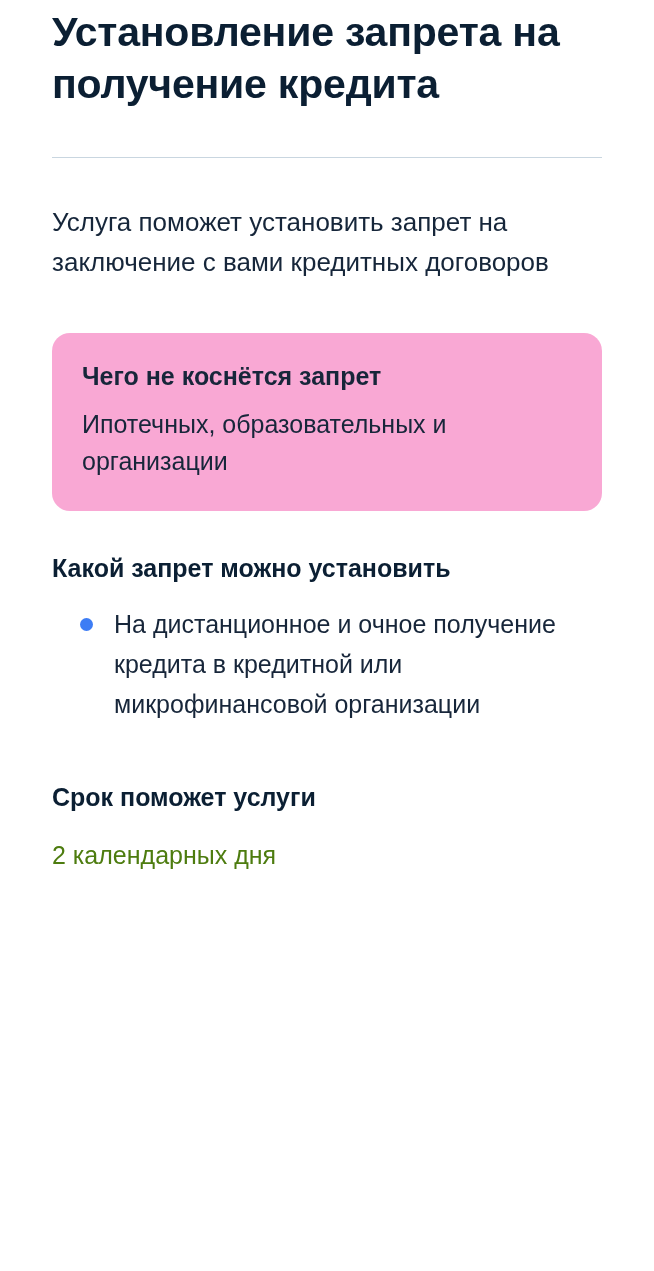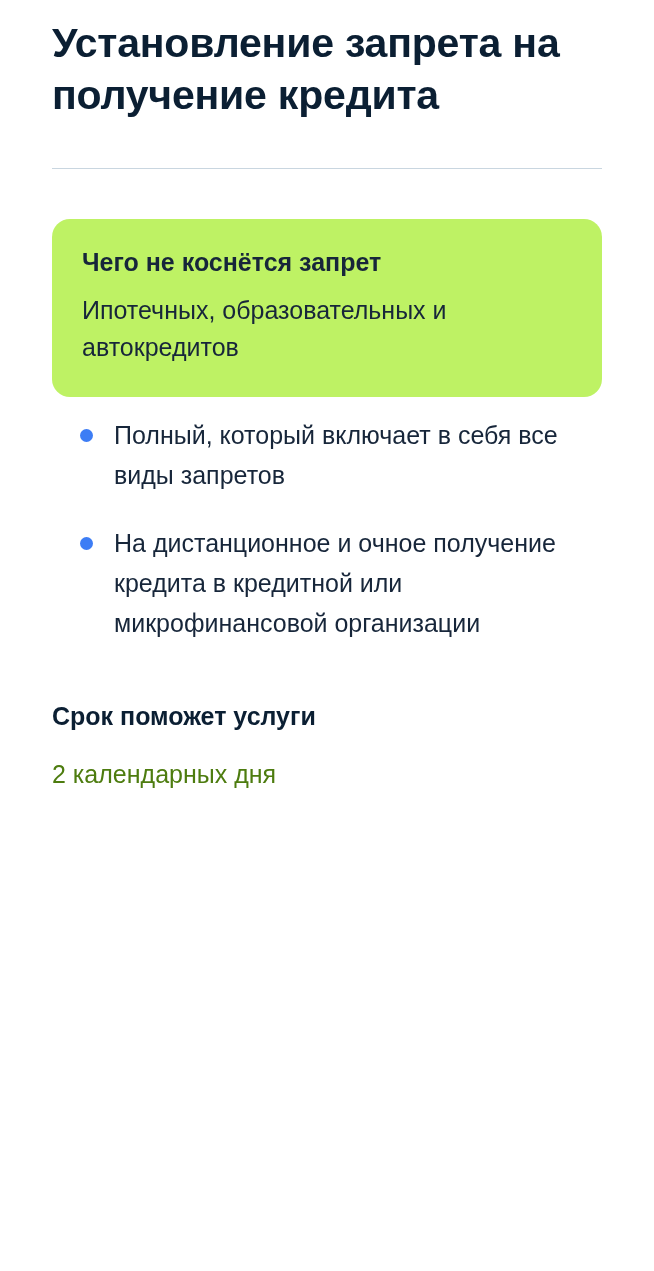--- a/index.html
+++ b/index.html
@@ -18,21 +18,21 @@
     width: 654px;
     min-height: 1271px;
     box-sizing: border-box;
     padding: 0 52px;
     background: #ffffff;
     position: relative;
     overflow: hidden;
   }
   .page-title {
     margin: 0;
-    padding-top: 17px;
+    padding-top: 6px;
     font-size: 41px;
     line-height: 1.28;
     font-weight: 700;
     letter-spacing: -0.2px;
     color: #0b1f33;
     max-width: 540px;
   }
   .divider {
     margin-top: 46px;
     height: 1px;
@@ -42,21 +42,21 @@
   .lead {
     margin-top: 44px;
     font-size: 26px;
     line-height: 1.55;
     color: #16263a;
     max-width: 540px;
     font-weight: 400;
   }
   .callout {
     margin-top: 50px;
-    background: #bef264;
+    background: #f9a8d4;
     border-radius: 18px;
     padding: 26px 30px 30px 30px;
     box-sizing: border-box;
   }
   .callout-title {
     margin: 0;
     font-size: 25px;
     line-height: 1.4;
     font-weight: 700;
     color: #17263a;
@@ -115,32 +115,30 @@
 </style>
 </head>
 <body>
 
 <div class="page">
 
   <h1 class="page-title">Установление запрета на получение кредита</h1>
 
   <div class="divider"></div>
 
+  <p class="lead">Услуга поможет установить запрет на заключение с вами кредитных договоров</p>
 
   <div class="callout">
     <p class="callout-title">Чего не коснётся запрет</p>
-    <p class="callout-text">Ипотечных, образовательных и автокредитов</p>
+    <p class="callout-text">Ипотечных, образовательных и организации</p>
   </div>
 
+  <h2 class="section-heading">Какой запрет можно установить</h2>
 
   <ul class="bullet-list">
-    <li class="bullet-item">
-      <span class="bullet-dot"></span>
-      <span>Полный, который включает в себя все виды запретов</span>
-    </li>
     <li class="bullet-item">
       <span class="bullet-dot"></span>
       <span>На дистанционное и очное получение кредита в кредитной или микрофинансовой организации</span>
     </li>
   </ul>
 
   <h2 class="section-heading term-heading">Срок поможет услуги</h2>
 
   <p class="term-value">2 календарных дня</p>
 

